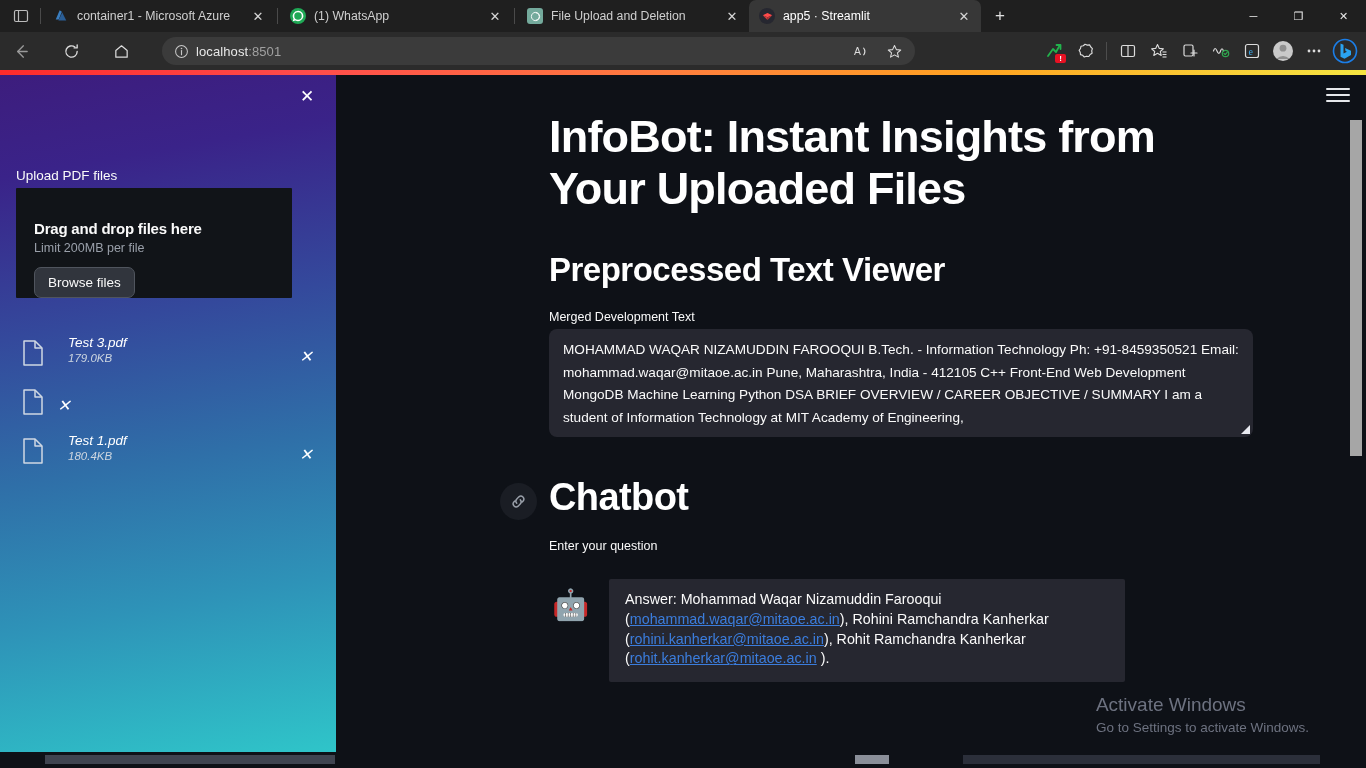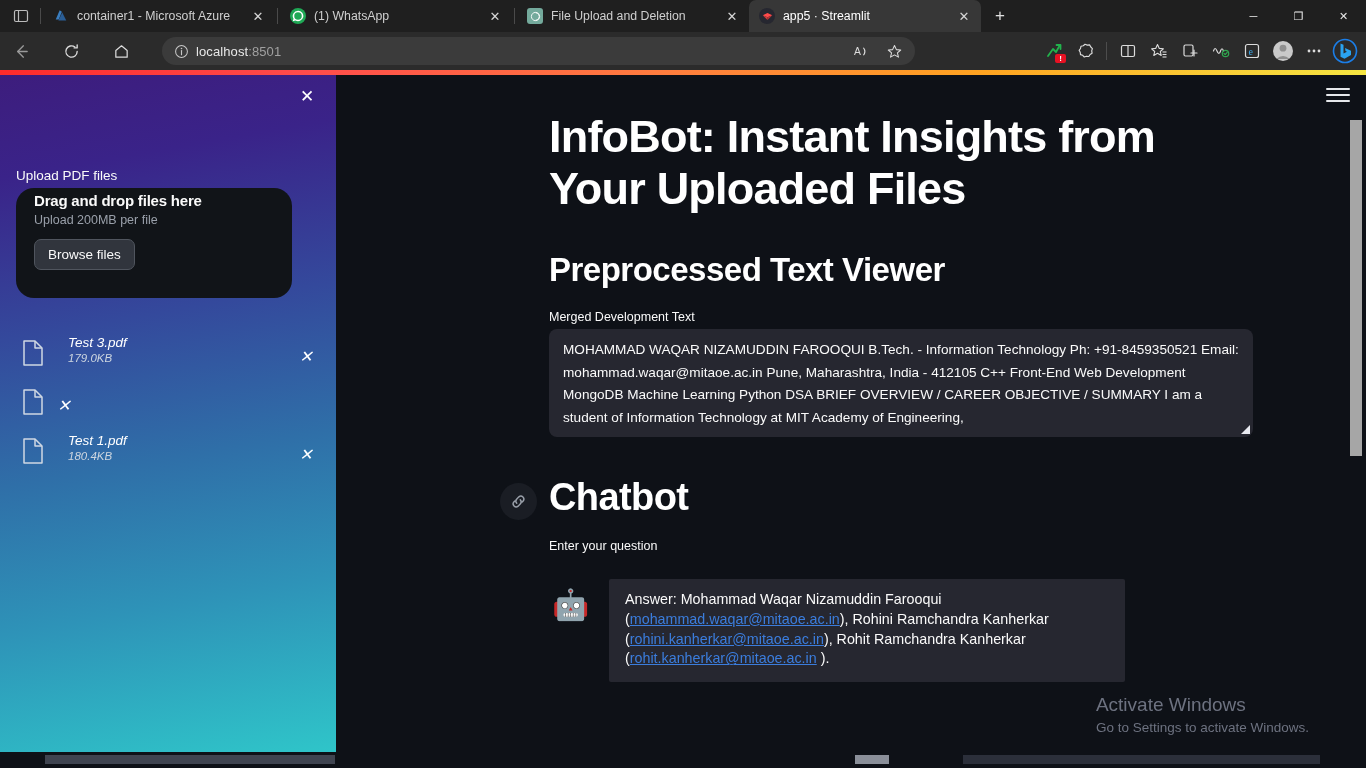--- a/index.html
+++ b/index.html
@@ -76,21 +76,21 @@
     position: absolute; left: 0; top: 0; width: 336px; height: 678px;
     background: linear-gradient(170deg, #3d1d7d 0%, #3a2389 14%, #34499c 36%, #2f6fa8 56%, #2e93b8 76%, #2fc5c9 100%);
     padding: 0 16px;
     overflow: hidden;
   }
   .sb-close { position: absolute; right: 16px; top: 8px; width: 26px; height: 26px;
     display:flex; align-items:center; justify-content:center; color:#fff; font-size:17px; font-weight:300;}
   .sb-label { position:absolute; left:16px; top:93px; color:#fafafa; font-size:13.5px; }
   .dropzone {
     position:absolute; left:16px; top:113px; width:276px; height:110px;
-    background:#111418; border-radius:18px; padding:4px 18px;
+    background:#111418; border-radius:1px; padding:32px 18px;
   }
   .dz-title { color:#fafafa; font-size:15px; font-weight:bold; letter-spacing:-.2px;}
   .dz-sub { color:#9aa0aa; font-size:12.5px; margin-top:4px;}
   .dz-btn {
     margin-top:12px; display:inline-block; background:#31353d; color:#fafafa;
     border:1px solid #50555e; border-radius:7px; padding:7px 13px; font-size:13.5px;
   }
   .filelist { position:absolute; left:16px; top:258px; width:304px;}
   .filerow { display:flex; align-items:flex-end; height:33px; margin-bottom:16px; position:relative;font-style:italic;}
   .file-icon { width:34px; flex:0 0 auto; display:flex; align-items:center; justify-content:center;}
@@ -348,21 +348,21 @@
   <div class="loadbar"></div>
 
   <div class="app">
 
     <div class="sidebar">
       <div class="sb-close">✕</div>
       <div class="sb-label">Upload PDF files</div>
 
       <div class="dropzone">
         <div class="dz-title">Drag and drop files here</div>
-        <div class="dz-sub">Upload 200MB per file</div>
+        <div class="dz-sub">Limit 200MB per file</div>
         <div class="dz-btn">Browse files</div>
       </div>
 
       <div class="filelist">
         <div class="filerow">
           <span class="file-icon">
             <svg width="22" height="26" viewBox="0 0 22 26">
                 <path d="M2 1 H13 L20 8 V25 H2 Z" fill="none" stroke="#cfd8e3" stroke-width="1.5" stroke-linejoin="round"></path>
                 <path d="M13 1 V8 H20" fill="none" stroke="#cfd8e3" stroke-width="1.5" stroke-linejoin="round"></path>
               </svg>

